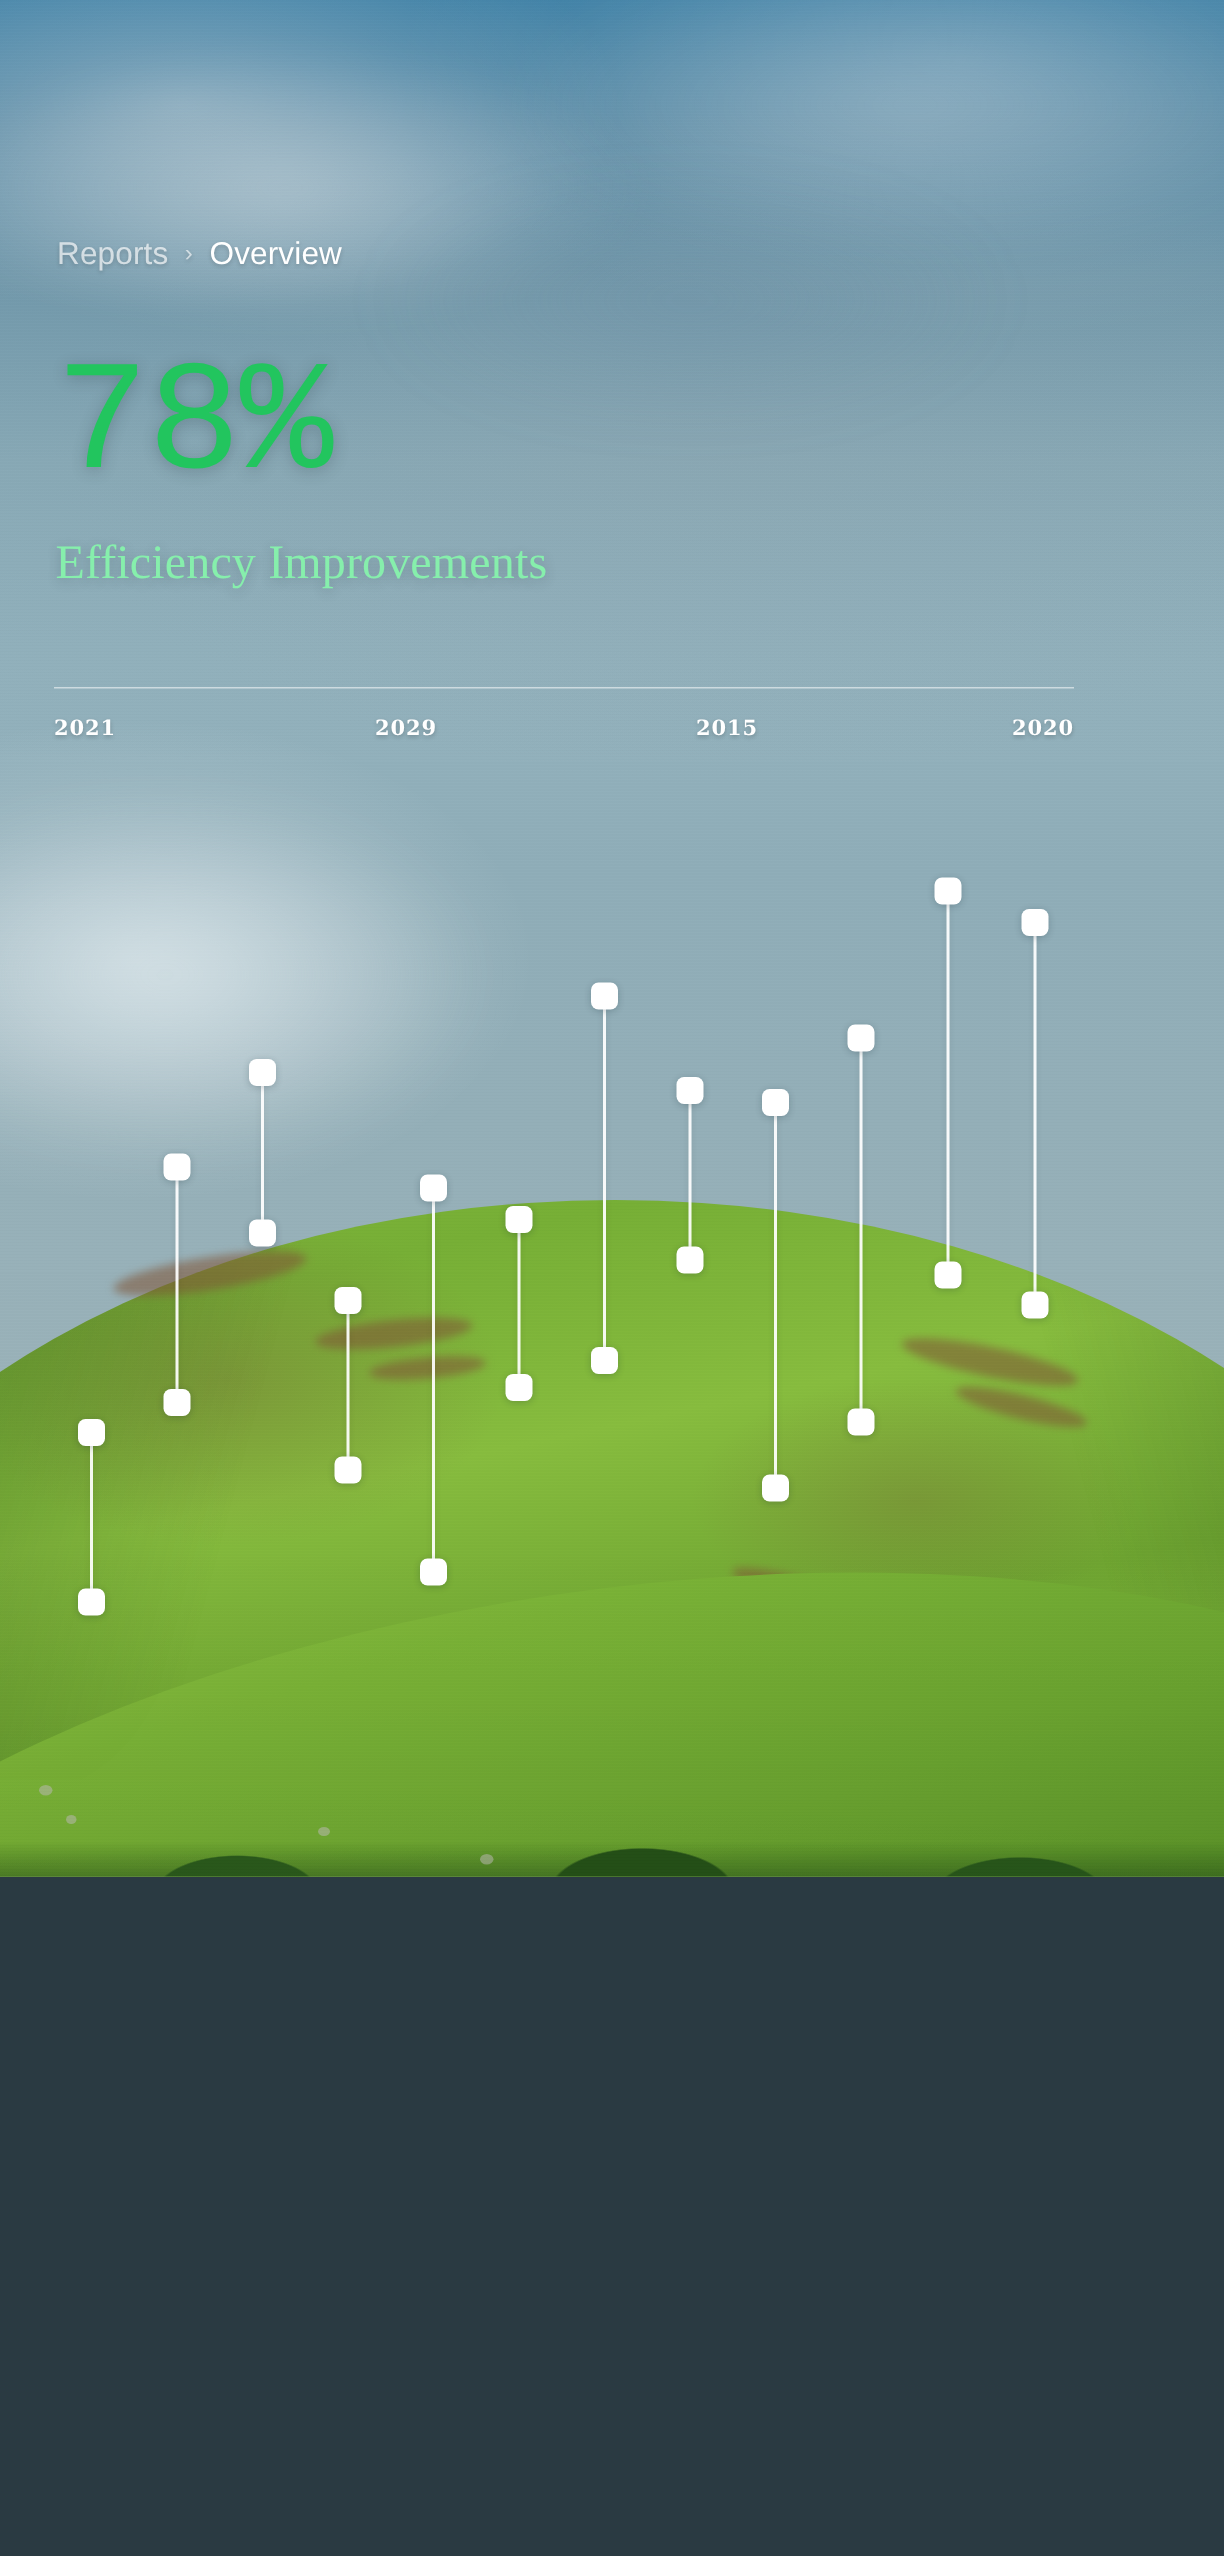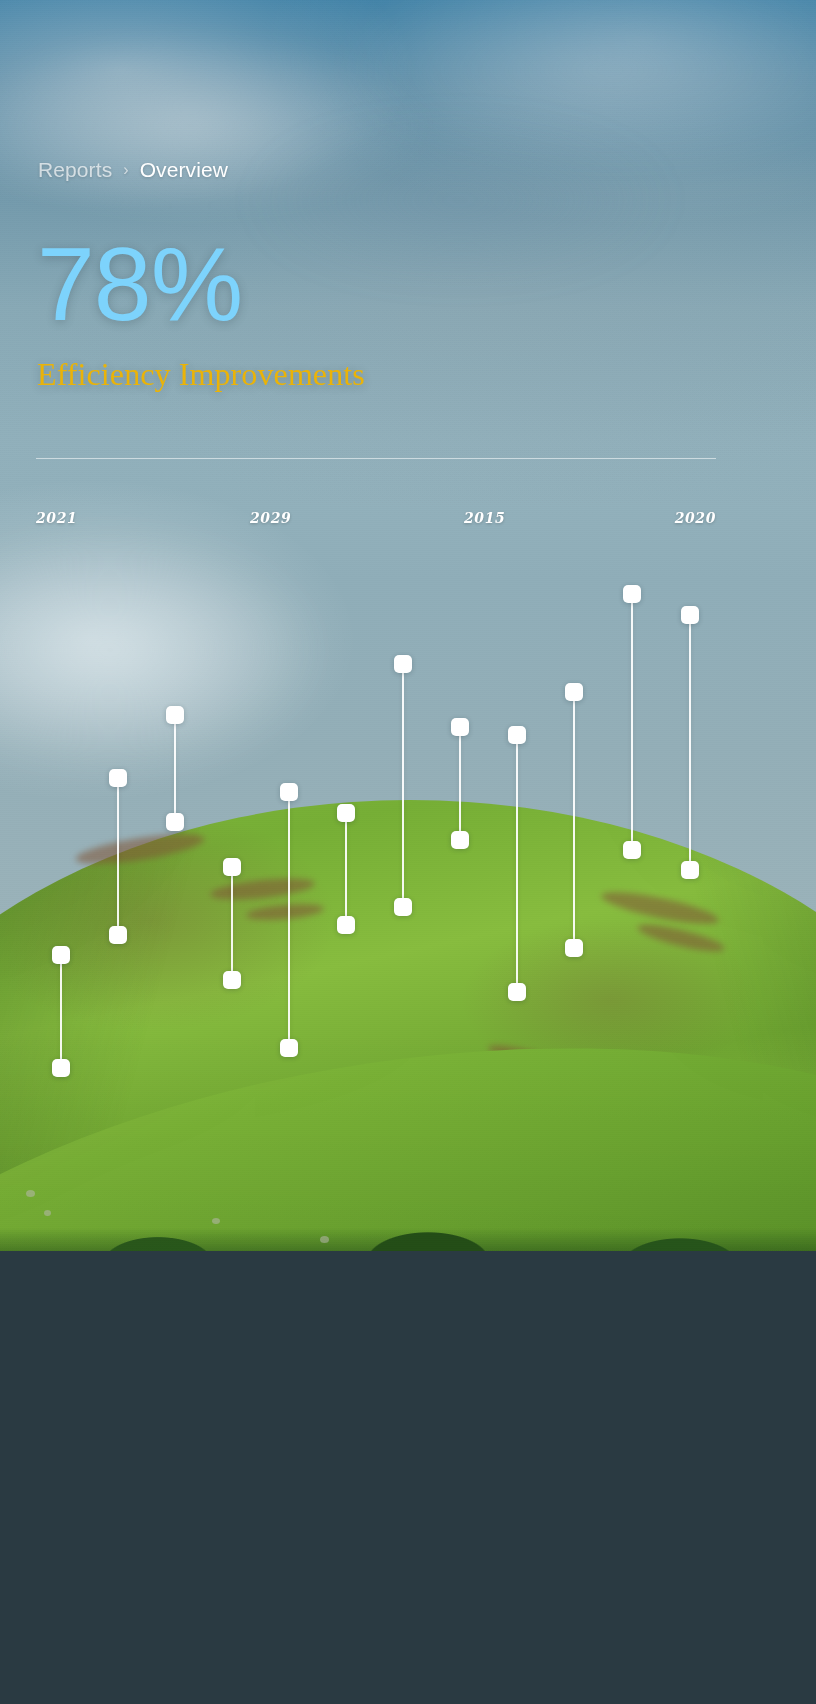--- a/index.html
+++ b/index.html
@@ -183,30 +183,30 @@
     font-size:21px; letter-spacing:.1px;
     display:flex; align-items:center; gap:11px;
     text-shadow:0 1px 3px rgba(0,0,0,.18);
   }
   .crumb-muted { color:rgba(255,255,255,.68); }
   .crumb-sep   { color:rgba(255,255,255,.62); font-size:16px; }
   .crumb-current { color:#ffffff; font-weight:500; }
 
   .big-stat {
     position:absolute; left:37px; top:232px;
-    font-family:Liberation Sans, sans-serif;
+    font-family:Liberation Mono, monospace;
     font-size:104px; line-height:104px;
-    color:#7dd3fc; letter-spacing:-1px;
+    color:#22c55e; letter-spacing:-1px;
     text-shadow:0 2px 10px rgba(30,50,60,.25);
   }
   .stat-caption {
     position:absolute; left:37px; top:355px;
     font-family:"Liberation Serif", "DejaVu Serif", serif;
     font-size:32px; line-height:38px;
-    color:#eab308; letter-spacing:.1px;
+    color:#86efac; letter-spacing:.1px;
     text-shadow:0 2px 8px rgba(30,50,60,.25);
   }
 
   .region-pill {
     position:absolute; left:496px; top:327px;
     width:218px; height:55px;
     border-radius:28px;
     background:rgba(255,255,255,.20);
     border:1px solid rgba(255,255,255,.18);
     backdrop-filter:blur(8px);
@@ -218,21 +218,21 @@
   }
   .pill-caret { font-size:11px; opacity:.95; line-height:1; }
 
   .axis-rule {
     position:absolute; left:36px; top:458px;
     width:680px; height:1px;
     background:rgba(255,255,255,.55);
   }
 
   .year-row {
-    position:absolute; left:36px; top:510px; width:680px; height:22px;font-style:italic;
+    position:absolute; left:36px; top:478px; width:680px; height:22px;
   }
   .year-label {
     position:absolute; top:0;
     font-family:"DejaVu Serif", "Liberation Serif", serif;
     font-size:14px; font-weight:700; color:#ffffff;
     letter-spacing:.6px;
     text-shadow:0 1px 3px rgba(0,0,0,.22);
     white-space:nowrap;
   }
   .year-label.a-start { left:0; }

